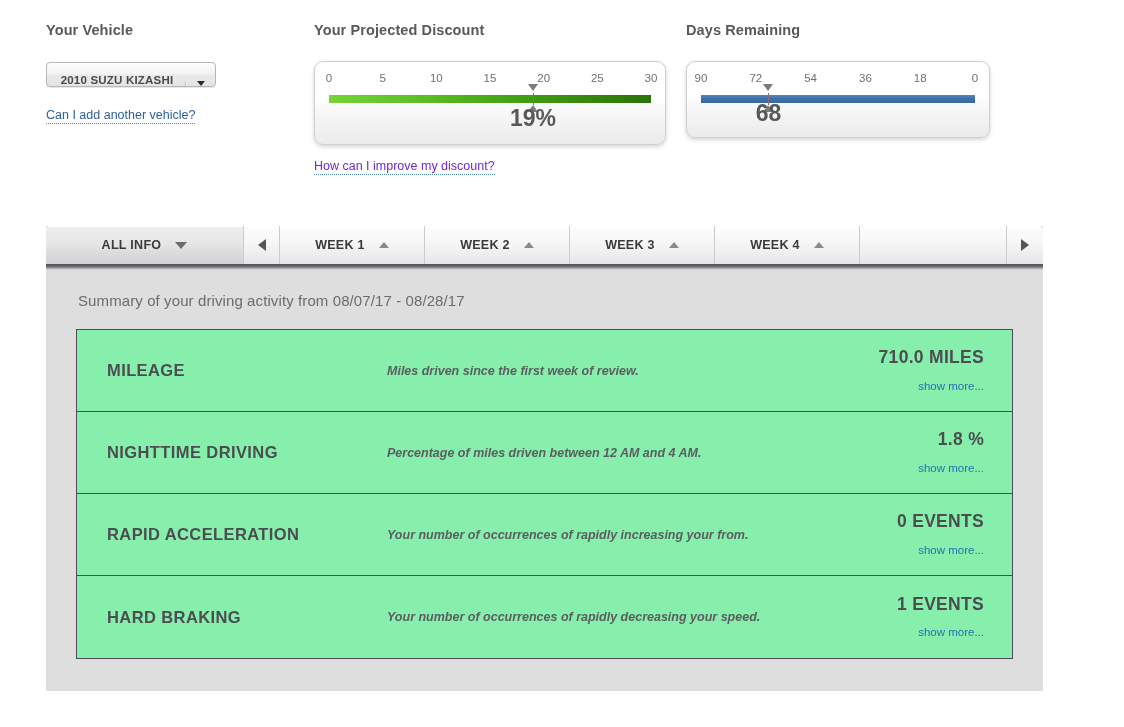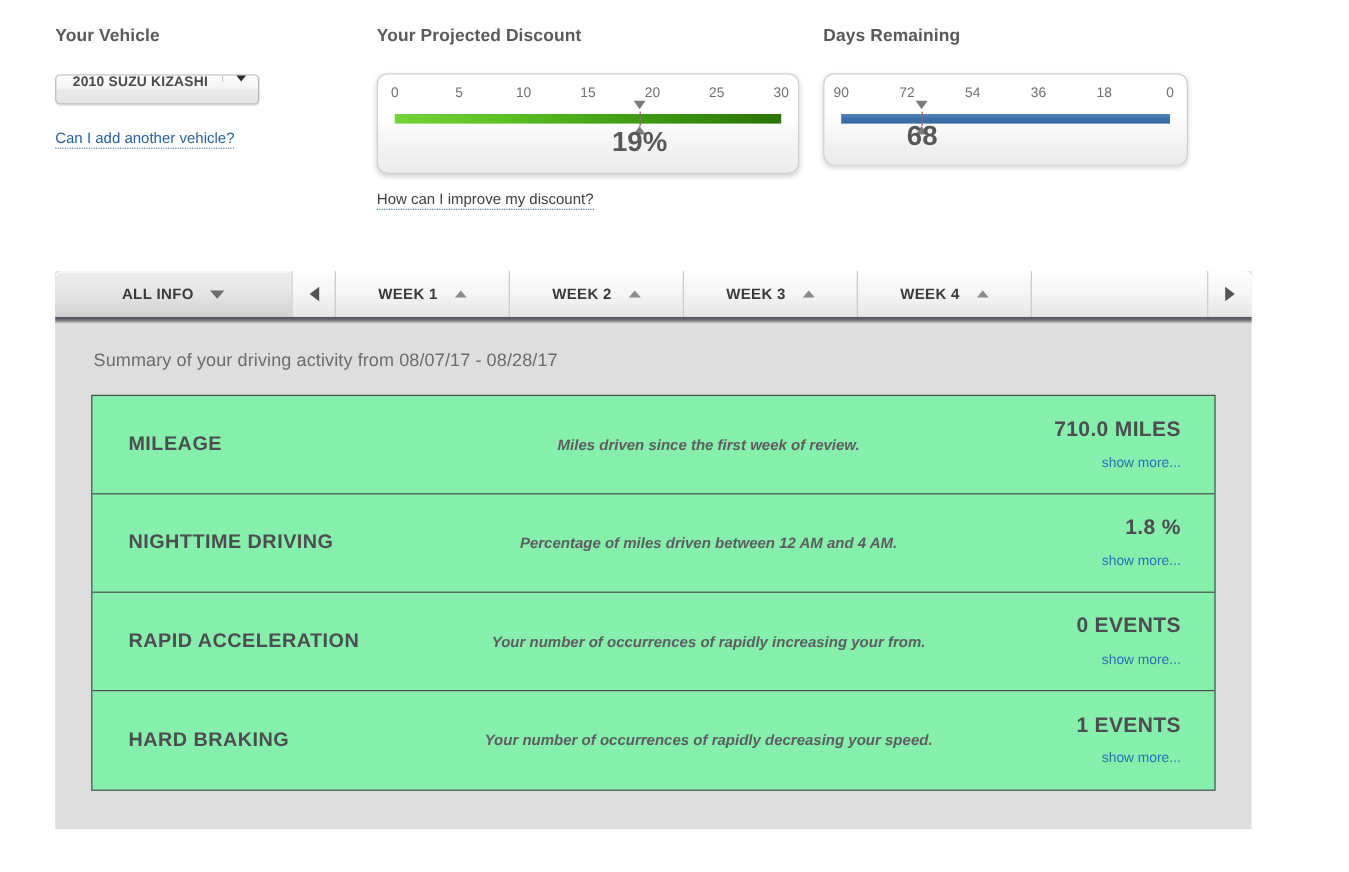--- a/index.html
+++ b/index.html
@@ -19,21 +19,21 @@
     font-size: 14.5px;
     font-weight: bold;
     color: #58595b;
     letter-spacing: 0.1px;
   }
 
   
   .vehicle-col { position: absolute; left: 46px; top: 22px; }
   .vehicle-select {
     display: flex;
-    align-items: flex-start;
+    align-items: flex-end;
     width: 170px; height: 25px;
     margin-top: 24px;
     border: 1px solid #b6b6b6;
     border-radius: 4px;
     background: linear-gradient(to bottom, #fdfdfd 0%, #f3f3f3 48%, #e9e9e9 52%, #e4e4e4 100%);
     box-shadow: 0 1px 1px rgba(0,0,0,0.10), inset 0 1px 0 #fff;
     cursor: pointer;
   }
   .vehicle-label {
     flex: 1;
@@ -144,21 +144,21 @@
     font-weight: bold;
     color: #57585a;
     white-space: nowrap;
   }
   .gauge-value-days { top: 38px; }
 
   .gauge-link {
     display: inline-block;
     margin-top: 14px;
     font-size: 12.5px;
-    color: #404040;
+    color: #6d28d9;
     text-decoration: none;
     border-bottom: 1px dotted #4f84bd;
     padding-bottom: 1px;
     cursor: pointer;
   }
 
   
   .panel {
     position: absolute;
     left: 46px; top: 226px;
@@ -258,21 +258,20 @@
     color: #4c4d51;
     letter-spacing: 0.4px;
   }
   .row-desc {
     flex: 1;
     font-size: 12.5px;
     font-style: italic;
     font-weight: bold;
     color: #5c5d61;
     padding-left: 10px;
-    text-align: center;
   }
   .row-right {
     width: 190px;
     text-align: right;
   }
   .row-value {
     font-size: 17.5px;
     font-weight: bold;
     color: #4c4d51;
     letter-spacing: 0.3px;

